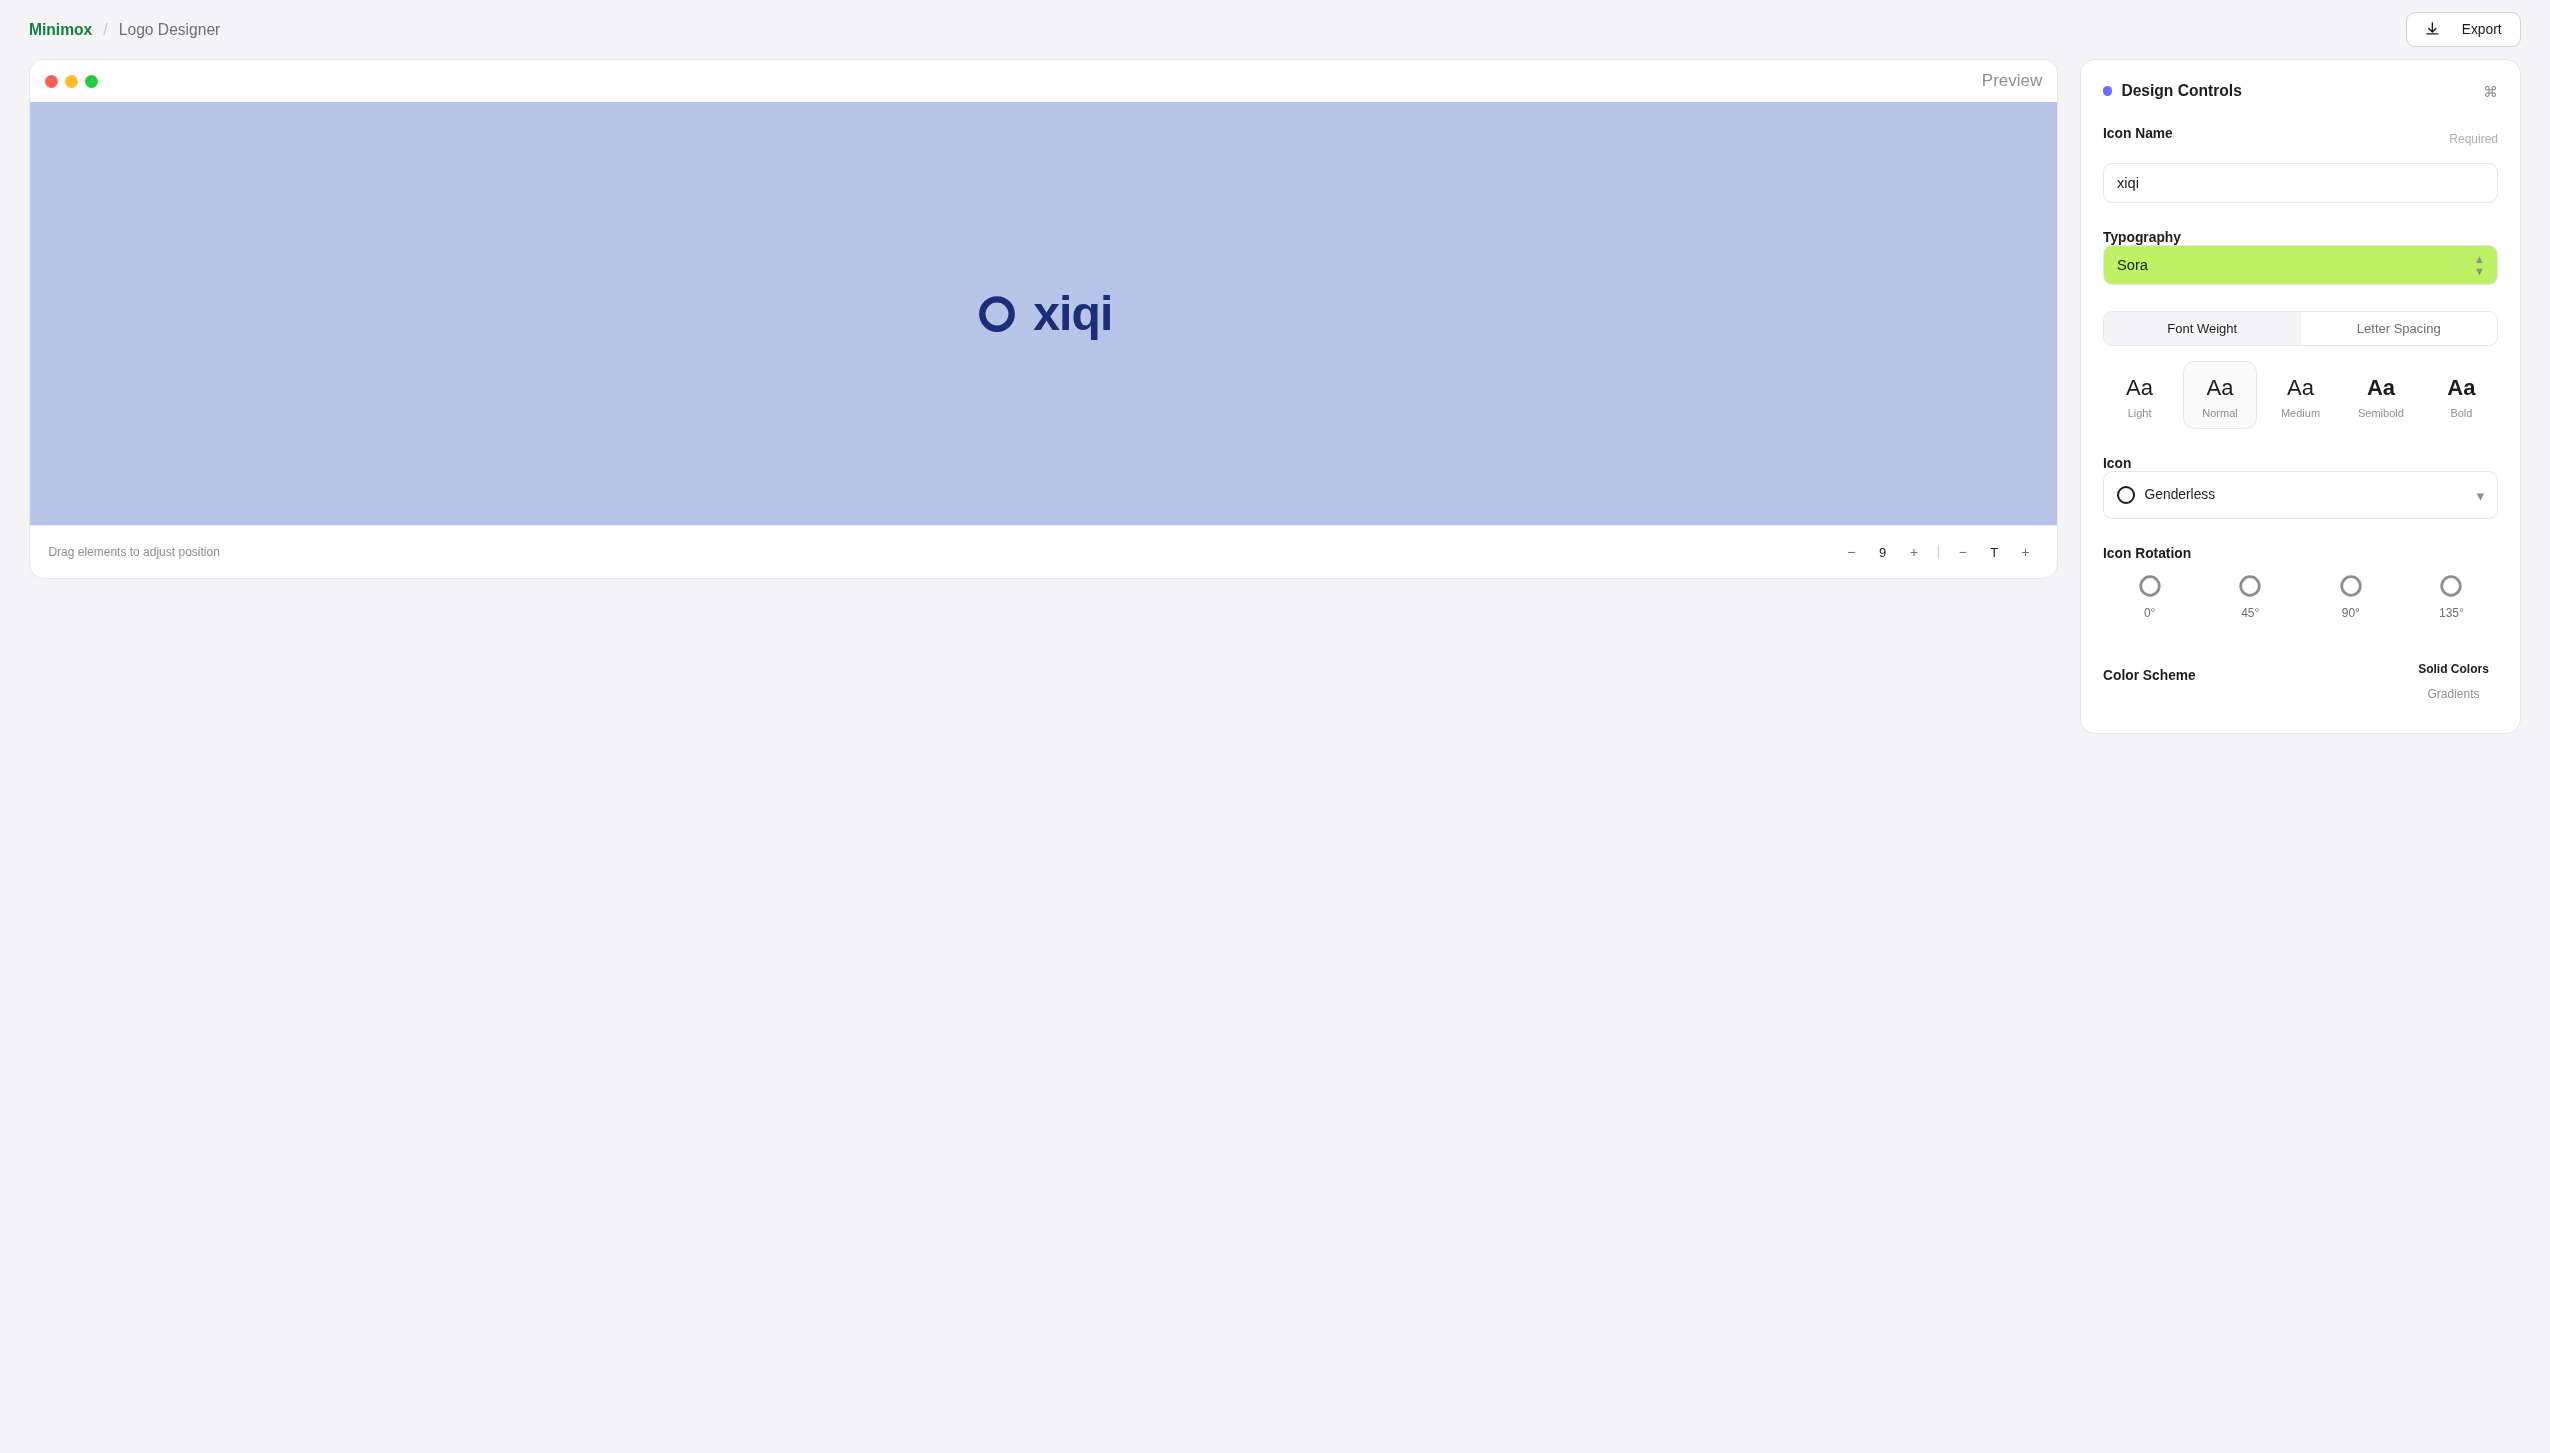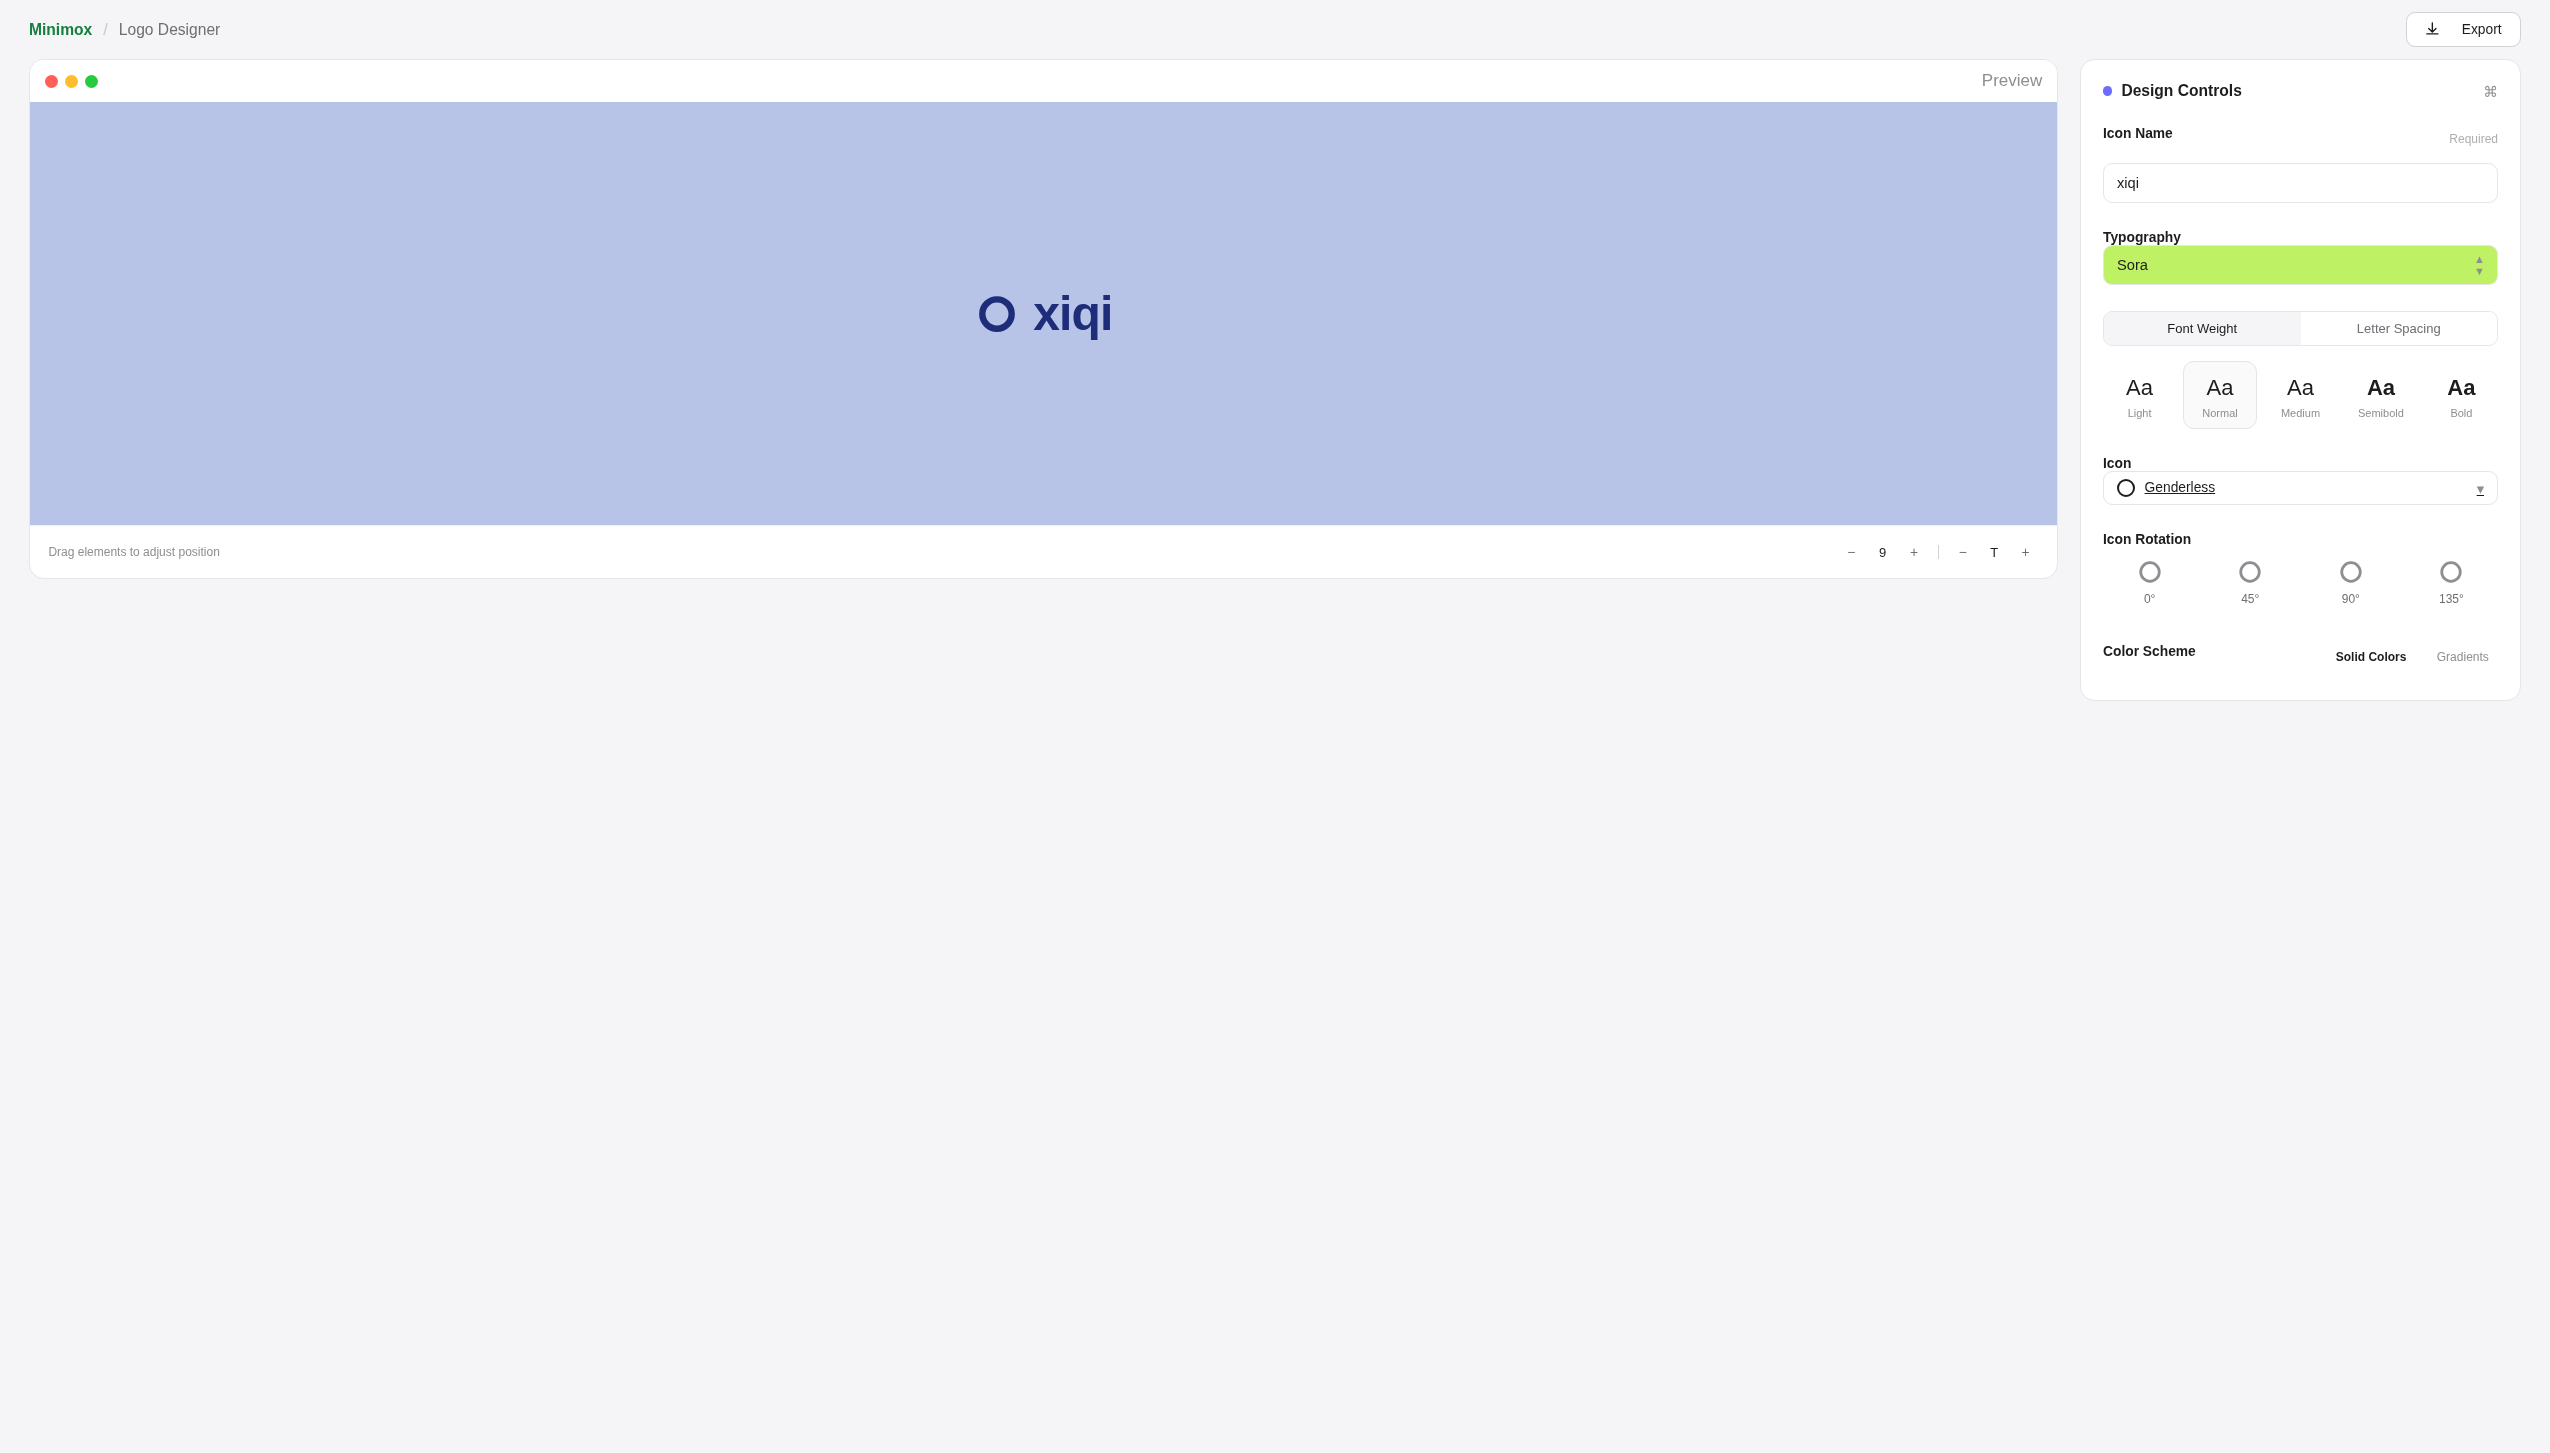--- a/index.html
+++ b/index.html
@@ -309,31 +309,30 @@
     .fw-option .aa-text.semibold { font-weight: 600; }
     .fw-option .aa-text.bold { font-weight: 700; }
     .fw-option .fw-label {
       font-size: 11px;
       color: #8e8e93;
     }
 
     
     .icon-dropdown {
       width: 100%;
-      padding: 7px 13px;
+      padding: 14px 13px;
       border: 1.4px solid #e5e5ea;
       border-radius: 9.2px;
       font-size: 13.8px;
       color: #1d1d1f;
       display: flex;
       align-items: flex-end;
       justify-content: space-between;
       cursor: pointer;
       background: #fff;
-      text-decoration: underline;
     }
     .icon-dropdown-left {
       display: flex;
       align-items: center;
       gap: 9.2px;
     }
     .icon-circle {
       width: 18.4px;
       height: 18.4px;
       border-radius: 50%;
@@ -367,21 +366,22 @@
 
     
     .color-scheme-header {
       display: flex;
       align-items: center;
       justify-content: space-between;
       margin-bottom: 7.3px;
     }
     .color-scheme-tabs {
       display: flex;
-      gap: 12px;
+      gap: 3px;
+      flex-direction: column;
     }
     .color-tab {
       font-size: 12px;
       padding: 3.7px 9.2px;
       border-radius: 5.5px;
       cursor: pointer;
       color: #1d1d1f;
       font-weight: 500;
       background: none;
       border: none;

